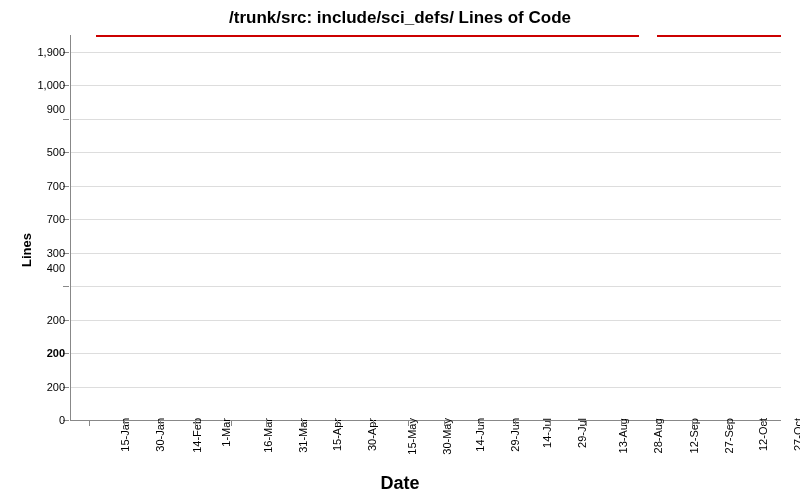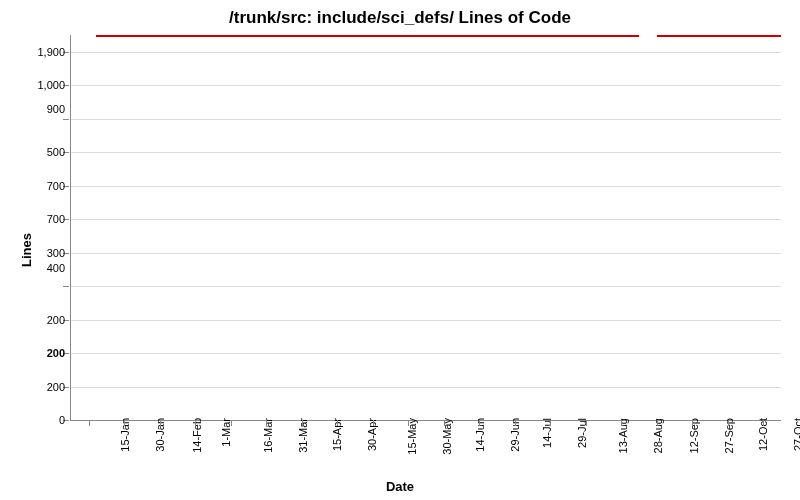--- a/index.html
+++ b/index.html
@@ -81,21 +81,21 @@
     font-size: 13px;
     font-weight: bold;
     color: #000;
   }
   .x-axis-title {
     position: absolute;
     bottom: 6px;
     left: 0;
     width: 100%;
     text-align: center;
-    font-size: 13px;
+    font-size: 18px;
     font-weight: bold;
     color: #000;
   }
   .data-line {
     position: absolute;
     height: 2px;
     background: #cc0000;
   }
 </style>
 </head>

